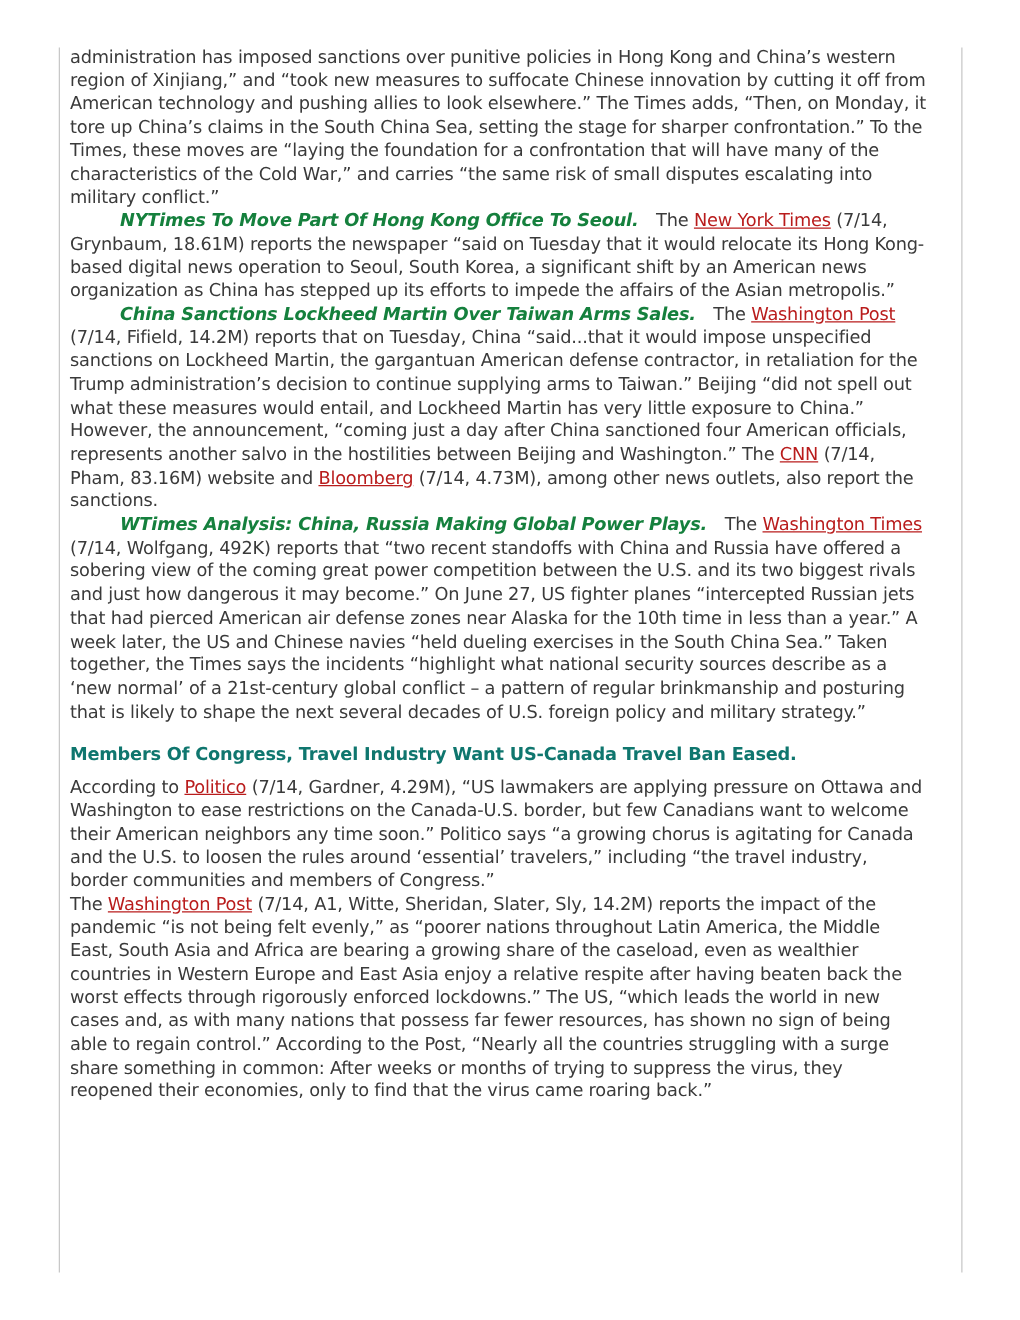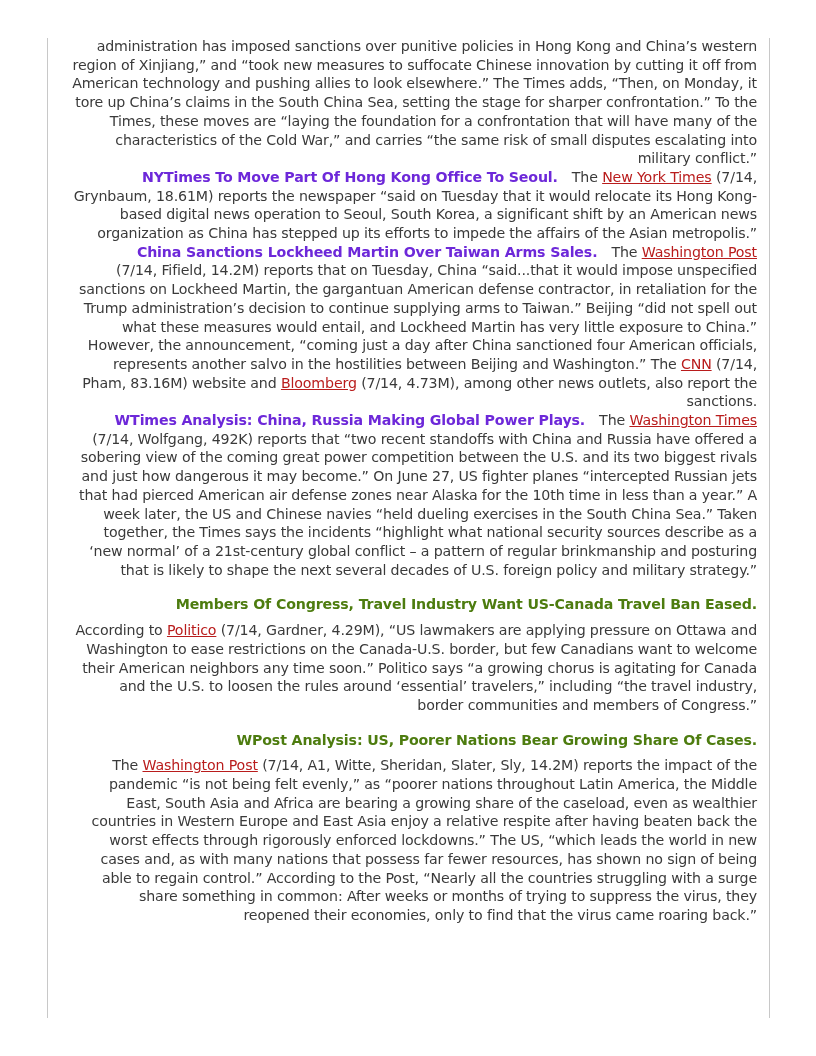--- a/index.html
+++ b/index.html
@@ -2,47 +2,46 @@
 <html><head>
 <meta charset="utf-8">
 <style>
   html, body { margin: 0; padding: 0; background: #ffffff; }
   body { width: 816px; height: 1056px; position: relative; overflow: hidden; }
   .page {
     position: absolute; left: 47px; top: 38px; width: 721px; height: 980px;
     border-left: 1px solid #c8c8c8; border-right: 1px solid #c8c8c8;
   }
   .content {
-    position: absolute; left: 72px; top: 37px; width: 685px;
+    position: absolute; left: 56px; top: 37px; width: 685px;
     font-family: "DejaVu Sans", sans-serif; font-size: 14.2px; line-height: 18.7px;
-    color: #3a3a3a; letter-spacing: -0.15px; text-align: right;
+    color: #3a3a3a; letter-spacing: -0.15px;
   }
   p { margin: 0; }
   .indent { text-indent: 40px; }
-  .lead { font-weight: bold; color: #6d28d9; }
+  .lead { font-weight: bold; font-style: italic; color: #15803d; }
   .gap { display: inline-block; width: 14px; }
   a { color: #b91c1c; text-decoration: underline; }
   h3 {
-    margin: 16px 0 7px 0; font-size: 14.2px; line-height: 18.7px; font-weight: bold; color: #4d7c0f;
+    margin: 16px 0 7px 0; font-size: 14.2px; line-height: 18.7px; font-weight: bold; color: #0f766e;
     font-family: "DejaVu Sans", sans-serif;
   }
 </style>
 </head>
 <body>
 
 <div class="page"></div>
 
 <div class="content">
   <p>administration has imposed sanctions over punitive policies in Hong Kong and China’s western region of Xinjiang,” and “took new measures to suffocate Chinese innovation by cutting it off from American technology and pushing allies to look elsewhere.” The Times adds, “Then, on Monday, it tore up China’s claims in the South China Sea, setting the stage for sharper confrontation.” To the Times, these moves are “laying the foundation for a confrontation that will have many of the characteristics of the Cold War,” and carries “the same risk of small disputes escalating into military conflict.”</p>
 
   <p class="indent"><span class="lead">NYTimes To Move Part Of Hong Kong Office To Seoul.</span><span class="gap"></span><span>The </span><a>New York Times</a><span> (7/14, Grynbaum, 18.61M) reports the newspaper “said on Tuesday that it would relocate its Hong Kong-based digital news operation to Seoul, South Korea, a significant shift by an American news organization as China has stepped up its efforts to impede the affairs of the Asian metropolis.”</span></p>
 
   <p class="indent"><span class="lead">China Sanctions Lockheed Martin Over Taiwan Arms Sales.</span><span class="gap"></span><span>The </span><a>Washington Post</a><span> (7/14, Fifield, 14.2M) reports that on Tuesday, China “said...that it would impose unspecified sanctions on Lockheed Martin, the gargantuan American defense contractor, in retaliation for the Trump administration’s decision to continue supplying arms to Taiwan.” Beijing “did not spell out what these measures would entail, and Lockheed Martin has very little exposure to China.” However, the announcement, “coming just a day after China sanctioned four American officials, represents another salvo in the hostilities between Beijing and Washington.” The </span><a>CNN</a><span> (7/14, Pham, 83.16M) website and </span><a>Bloomberg</a><span> (7/14, 4.73M), among other news outlets, also report the sanctions.</span></p>
 
   <p class="indent"><span class="lead">WTimes Analysis: China, Russia Making Global Power Plays.</span><span class="gap"></span><span>The </span><a>Washington Times</a><span> (7/14, Wolfgang, 492K) reports that “two recent standoffs with China and Russia have offered a sobering view of the coming great power competition between the U.S. and its two biggest rivals and just how dangerous it may become.” On June 27, US fighter planes “intercepted Russian jets that had pierced American air defense zones near Alaska for the 10th time in less than a year.” A week later, the US and Chinese navies “held dueling exercises in the South China Sea.” Taken together, the Times says the incidents “highlight what national security sources describe as a ‘new normal’ of a 21st-century global conflict – a pattern of regular brinkmanship and posturing that is likely to shape the next several decades of U.S. foreign policy and military strategy.”</span></p>
 
   <h3>Members Of Congress, Travel Industry Want US-Canada Travel Ban Eased.</h3>
   <p><span>According to </span><a>Politico</a><span> (7/14, Gardner, 4.29M), “US lawmakers are applying pressure on Ottawa and Washington to ease restrictions on the Canada-U.S. border, but few Canadians want to welcome their American neighbors any time soon.” Politico says “a growing chorus is agitating for Canada and the U.S. to loosen the rules around ‘essential’ travelers,” including “the travel industry, border communities and members of Congress.”</span></p>
 
-  <h3>WPost Analysis: US, Poorer Nations Bear Growing Share Of Cases.</h3>
   <p><span>The </span><a>Washington Post</a><span> (7/14, A1, Witte, Sheridan, Slater, Sly, 14.2M) reports the impact of the pandemic “is not being felt evenly,” as “poorer nations throughout Latin America, the Middle East, South Asia and Africa are bearing a growing share of the caseload, even as wealthier countries in Western Europe and East Asia enjoy a relative respite after having beaten back the worst effects through rigorously enforced lockdowns.” The US, “which leads the world in new cases and, as with many nations that possess far fewer resources, has shown no sign of being able to regain control.” According to the Post, “Nearly all the countries struggling with a surge share something in common: After weeks or months of trying to suppress the virus, they reopened their economies, only to find that the virus came roaring back.”</span></p>
 
 </div>
 
 </body></html>

